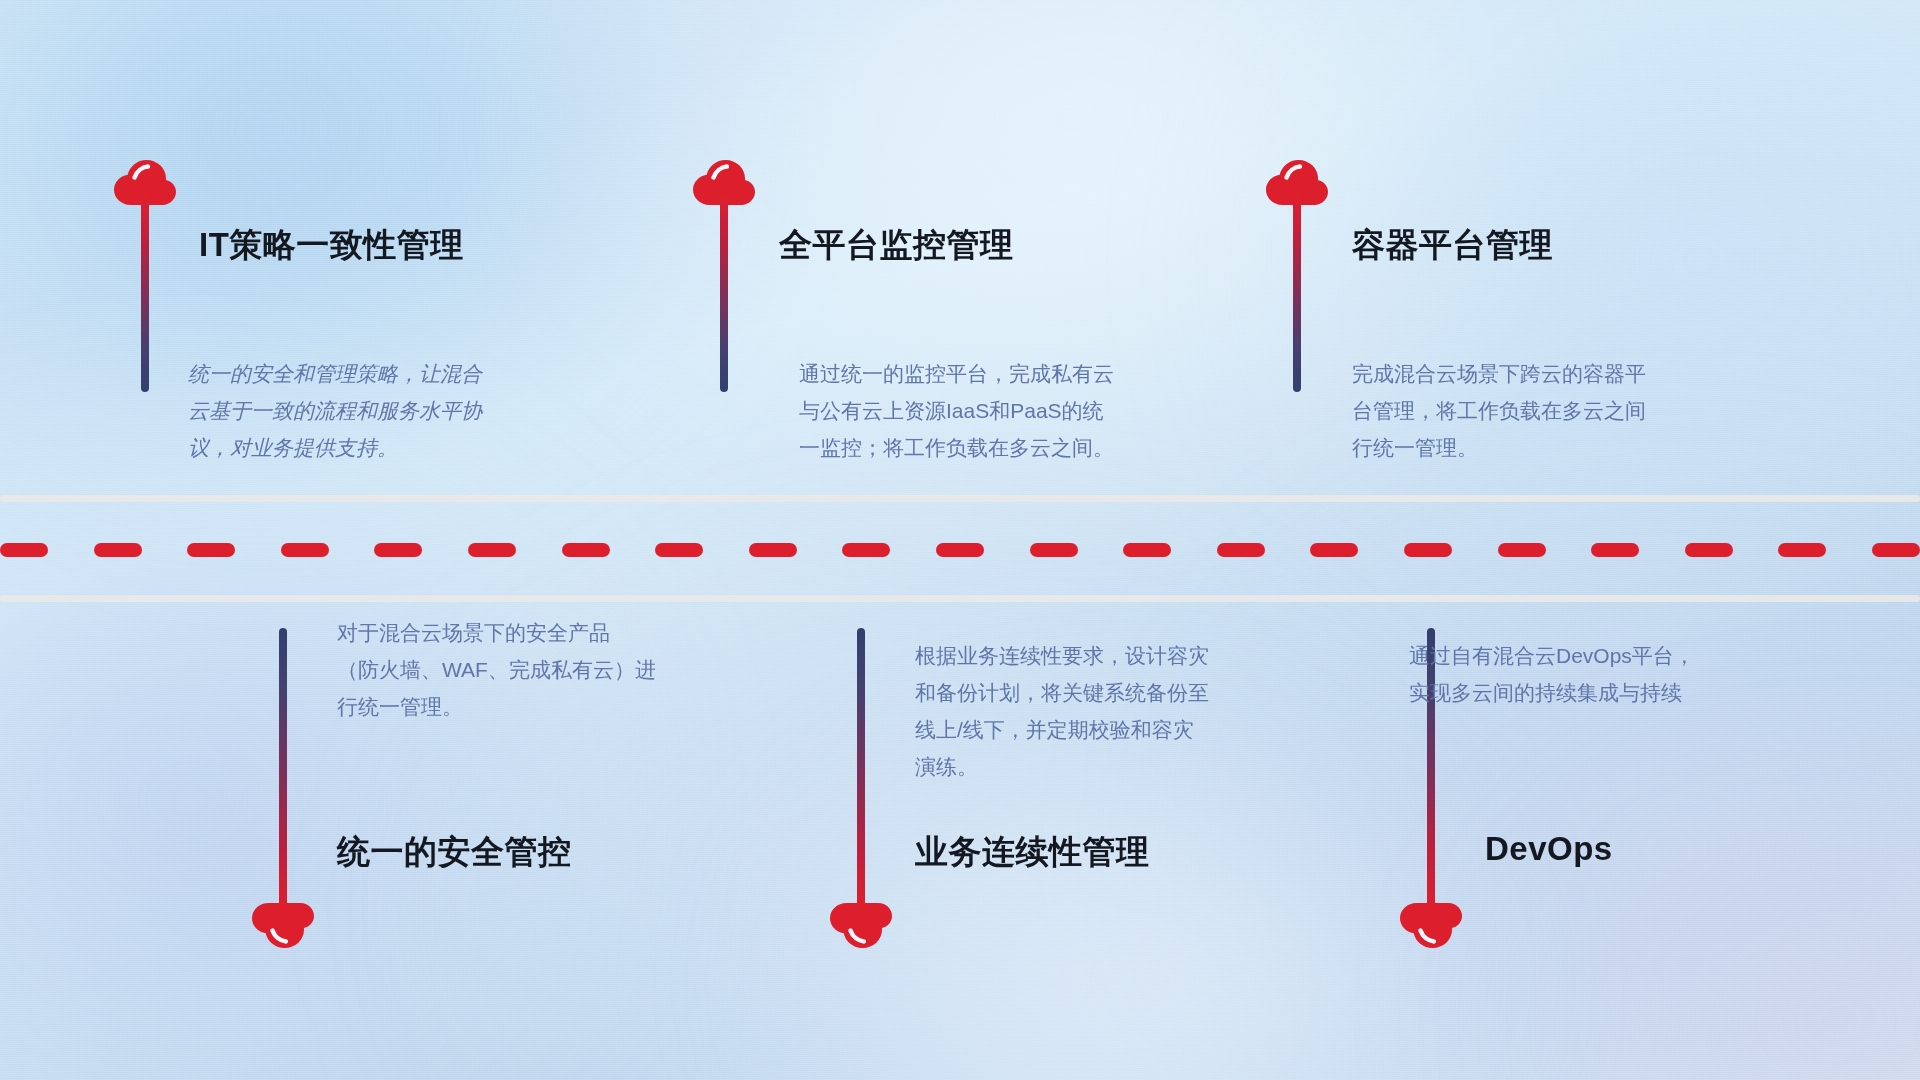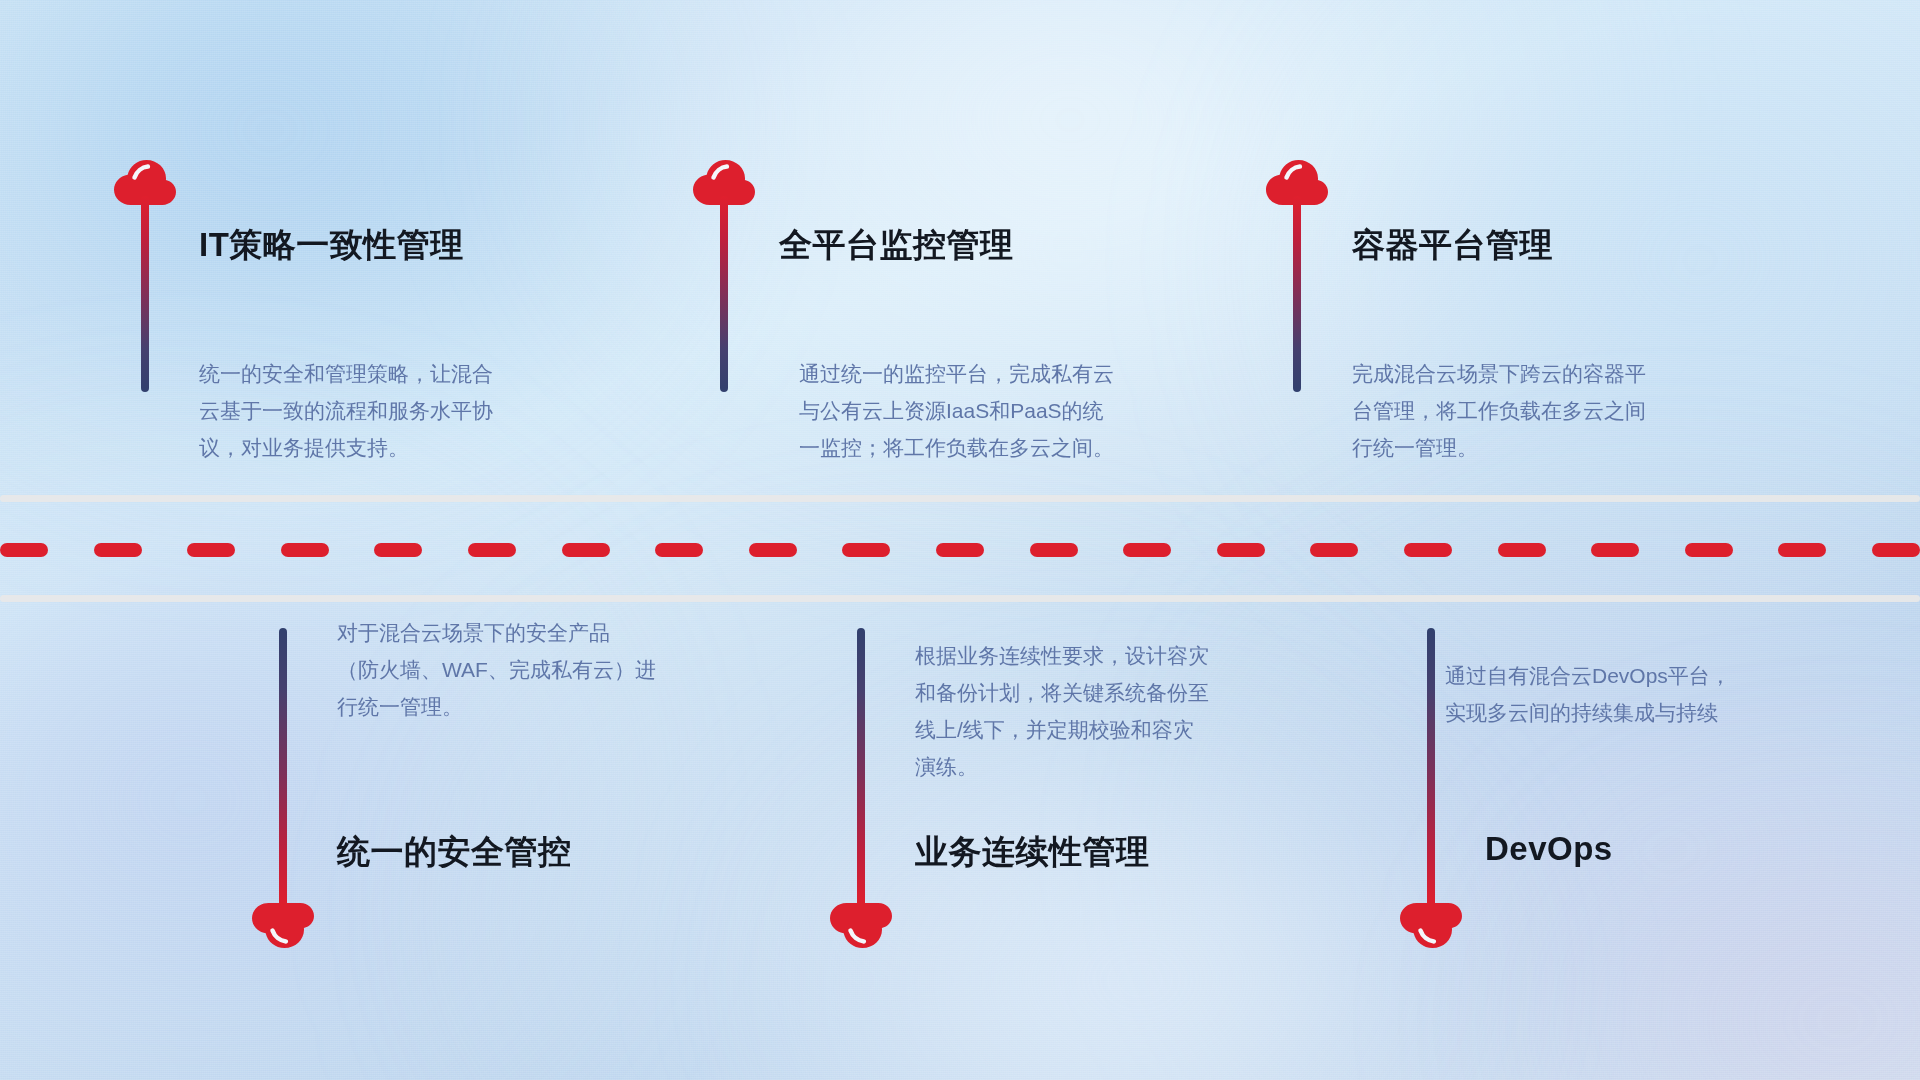--- a/index.html
+++ b/index.html
@@ -153,21 +153,21 @@
   <div class="bg-blob blob-h"></div>
   <div class="bg-noise"></div>
 
   <div class="pin">
     <svg class="cloud" style="left:95px; top:160px;" viewBox="0 0 62 46">
       <path d="M16.5 45C7.4 45 0 38.2 0 29.8c0-7.5 5.9-13.8 13.7-15C15.6 6.3 23.3 0 32.5 0 43.3 0 52 8.2 52 18.3c0 .6 0 1.2-.1 1.8 5.9 1.3 10.1 6.2 10.1 12 0 6.9-6 12.9-13.6 12.9H16.5z" fill="#dd1f2d"></path>
       <path d="M20.5 17.5c2.2-6.2 7.5-10.4 13.4-10.9" fill="none" stroke="#f4f7fb" stroke-width="4.5" stroke-linecap="round"></path>
     </svg>
     <div class="stem down" style="left:122px; top:196px; height:196px;"></div>
     <div class="head" style="left:180px; top:223px;">IT策略一致性管理</div>
-    <div class="body" style="left:180px; top:355px;">
+    <div class="body" style="left:169px; top:355px;font-style:italic;">
       <span class="ln">统一的安全和管理策略，让混合</span>
       <span class="ln">云基于一致的流程和服务水平协</span>
       <span class="ln">议，对业务提供支持。</span>
     </div>
   </div>
 
   <div class="pin">
     <svg class="cloud" style="left:674px; top:160px;" viewBox="0 0 62 46">
       <path d="M16.5 45C7.4 45 0 38.2 0 29.8c0-7.5 5.9-13.8 13.7-15C15.6 6.3 23.3 0 32.5 0 43.3 0 52 8.2 52 18.3c0 .6 0 1.2-.1 1.8 5.9 1.3 10.1 6.2 10.1 12 0 6.9-6 12.9-13.6 12.9H16.5z" fill="#dd1f2d"></path>
       <path d="M20.5 17.5c2.2-6.2 7.5-10.4 13.4-10.9" fill="none" stroke="#f4f7fb" stroke-width="4.5" stroke-linecap="round"></path>
@@ -249,20 +249,20 @@
     </div>
     <div class="head" style="left:896px; top:830px;text-align:center;">业务连续性管理</div>
   </div>
 
   <div class="pin">
     <div class="stem up" style="left:1408px; top:628px; height:280px;"></div>
     <svg class="cloud flip" style="left:1381px; top:902px;" viewBox="0 0 62 46">
       <path d="M16.5 45C7.4 45 0 38.2 0 29.8c0-7.5 5.9-13.8 13.7-15C15.6 6.3 23.3 0 32.5 0 43.3 0 52 8.2 52 18.3c0 .6 0 1.2-.1 1.8 5.9 1.3 10.1 6.2 10.1 12 0 6.9-6 12.9-13.6 12.9H16.5z" fill="#dd1f2d"></path>
       <path d="M20.5 17.5c2.2-6.2 7.5-10.4 13.4-10.9" fill="none" stroke="#f4f7fb" stroke-width="4.5" stroke-linecap="round"></path>
     </svg>
-    <div class="body" style="left:1426px; top:637px;margin-top:20px;">
+    <div class="body" style="left:1390px; top:637px;">
       <span class="ln">通过自有混合云DevOps平台，</span>
       <span class="ln">实现多云间的持续集成与持续</span>
     </div>
     <div class="head" style="left:1466px; top:830px;">DevOps</div>
   </div>
 
 </div>
 
 </body></html>

